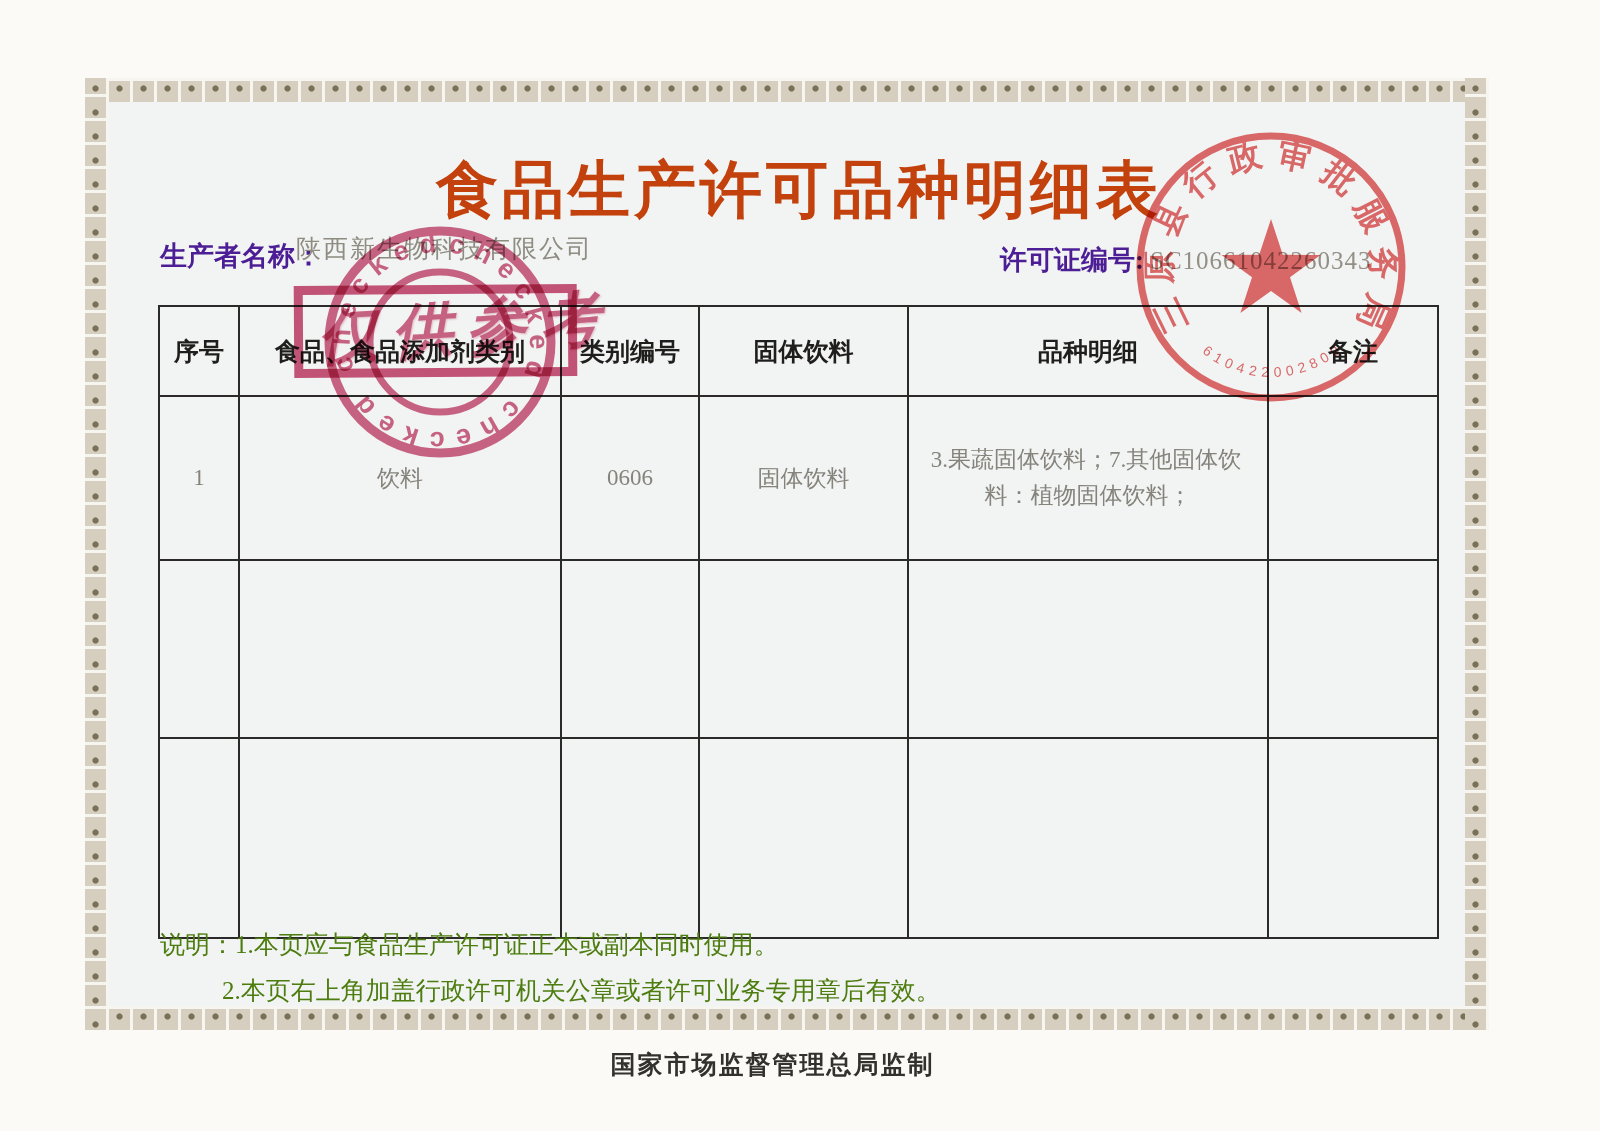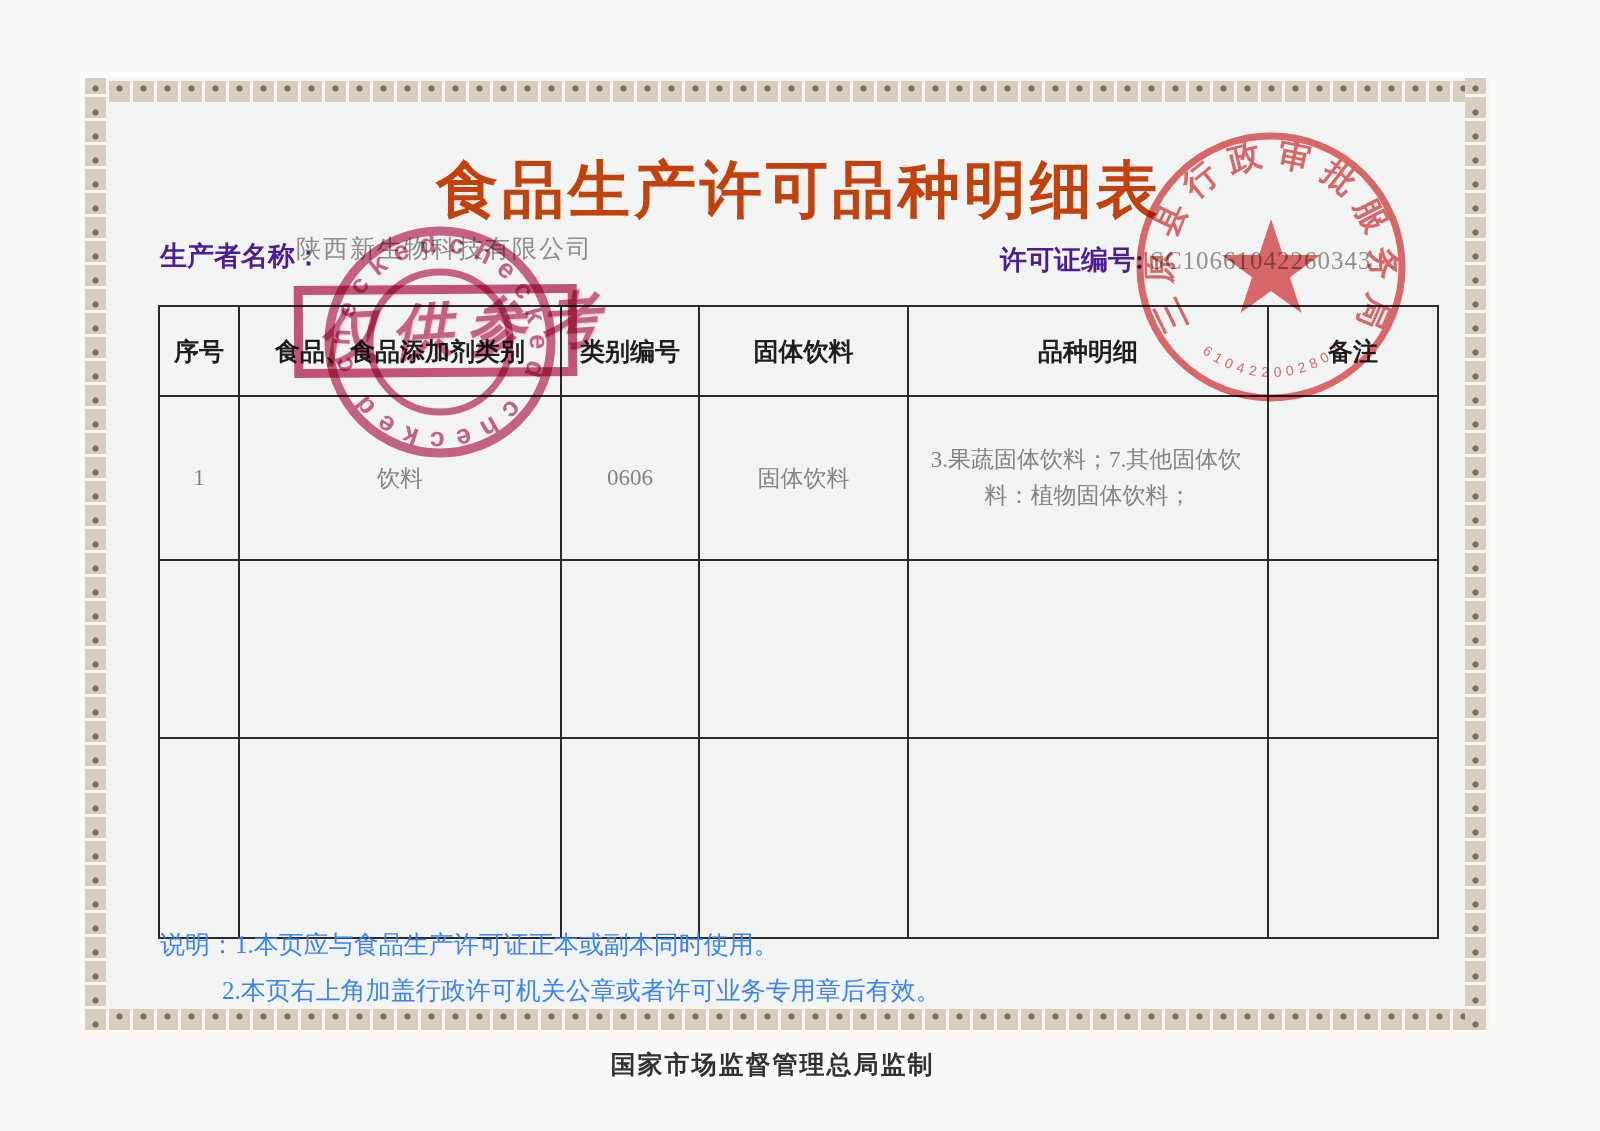--- a/index.html
+++ b/index.html
@@ -50,21 +50,21 @@
     padding:8px;overflow:hidden;
   }
   table.main tr.hdr td{
     font-size:25px;font-weight:bold;color:#1f1e1c;height:72px;
   }
   tr.r1{height:164px;} tr.r2{height:178px;} tr.r3{height:200px;}
   td.detail-cell{
     text-align:left;vertical-align:top;
     padding:12px 6px 0 0;text-indent:-4px;line-height:1.55;
   }
-  .notes{position:absolute;left:160px;top:922px;font-size:25px;color:#3b82f6;line-height:1.85;}
+  .notes{position:absolute;left:160px;top:922px;font-size:25px;color:#4d7c0f;line-height:1.85;}
   .notes .n2{margin-left:62px;}
   .footer-line{
     position:absolute;left:0;top:1048px;width:1545px;
     text-align:center;font-size:25px;font-weight:bold;color:#33312d;letter-spacing:2px;
   }
 
   
   .stamp-svg{position:absolute;mix-blend-mode:multiply;}
   .checked-stamp{left:318px;top:220px;opacity:.8;}
   .seal-stamp{left:1132px;top:128px;opacity:.85;}

